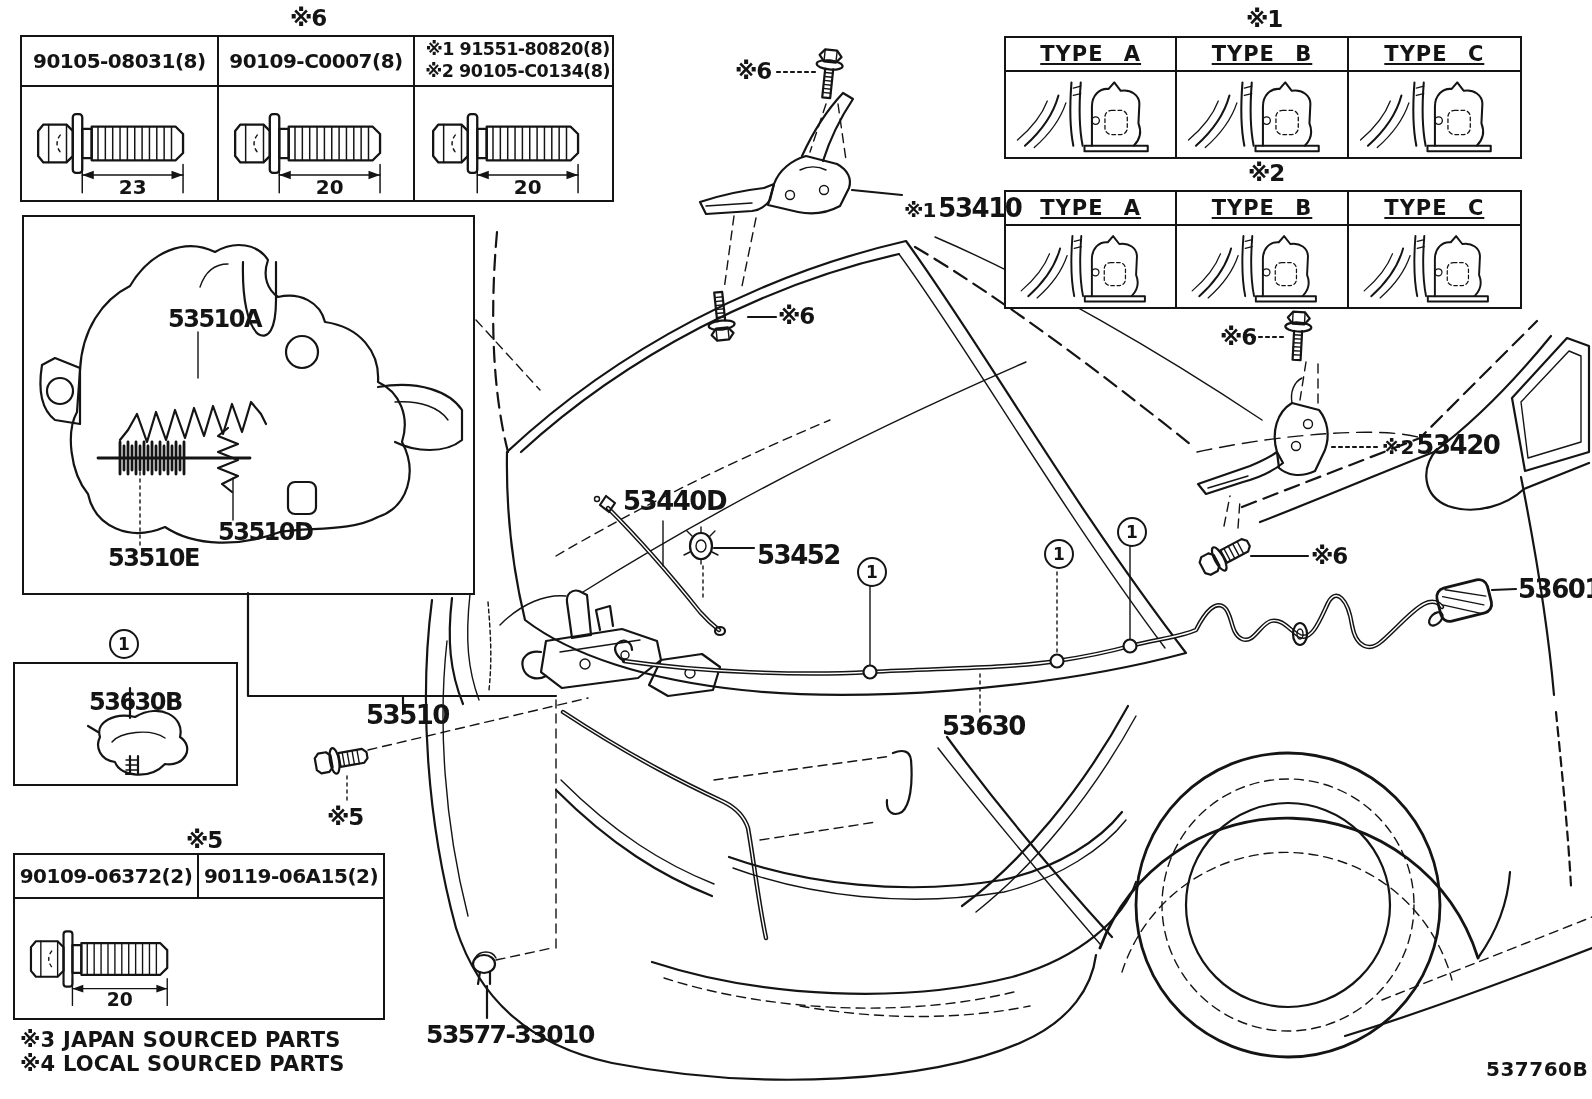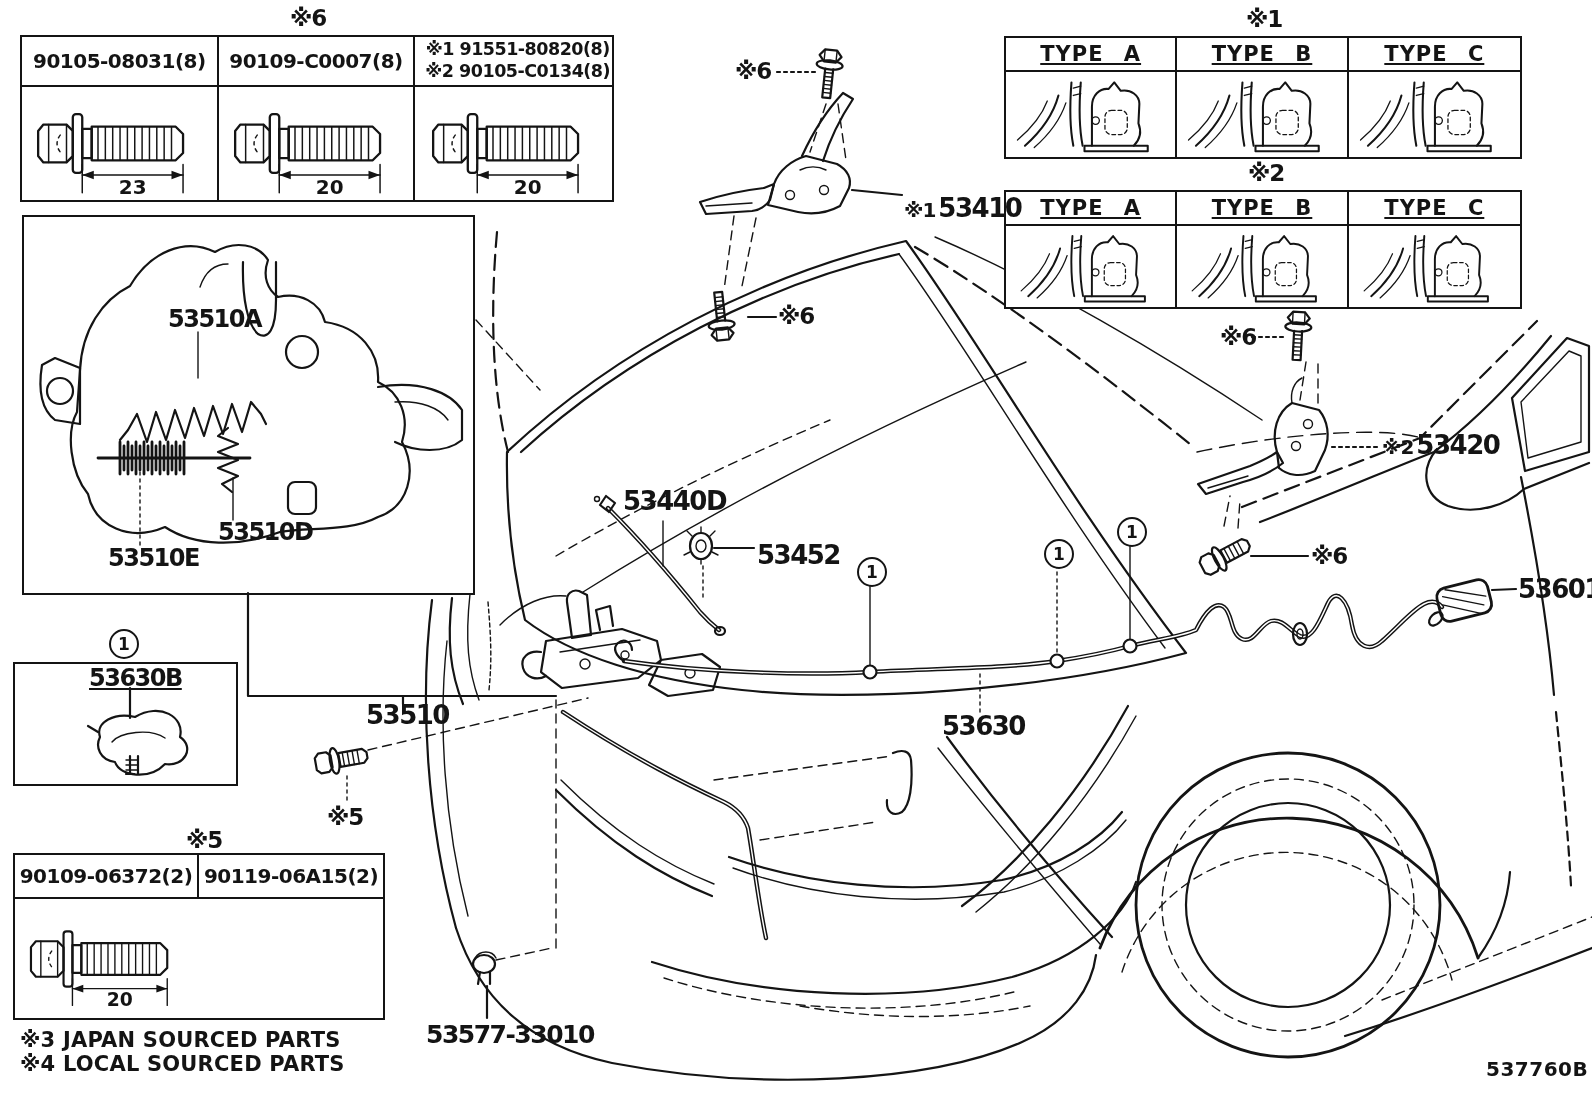--- a/index.html
+++ b/index.html
@@ -343,21 +343,21 @@
       </svg>
     </div>
 </div>
 
 <div class="box" style="left:22px;top:215px;width:449px;height:376px;"></div>
 
 <div class="c1" style="left:109px;top:629px;">
     <span>1</span>
   </div>
 <div class="box" style="left:13px;top:662px;width:221px;height:120px;"></div>
-<div class="pn abs small-pn" style="left:89px;top:664px;text-decoration:underline;">53630B</div>
+<div class="pn abs small-pn" style="left:89px;top:688px;">53630B</div>
 
 <div class="note abs" style="left:186px;top:827px">※5</div>
 <div class="tbl" style="left:13px;top:853px;width:368px;height:163px;grid-template-columns:1fr 1fr;grid-template-rows:44px 1fr;">
   <div class="hcell br">90109-06372(2)</div>
   <div class="hcell">90119-06A15(2)</div>
   <div class="bcell">
     <svg width="158" height="100" viewBox="0 0 160 100">
       <use href="#bolt-icon"></use>
         <path d="M45,70 V97 M141,70 V97" class="s1"></path>
         <path d="M45,80 H141" class="s1"></path>

